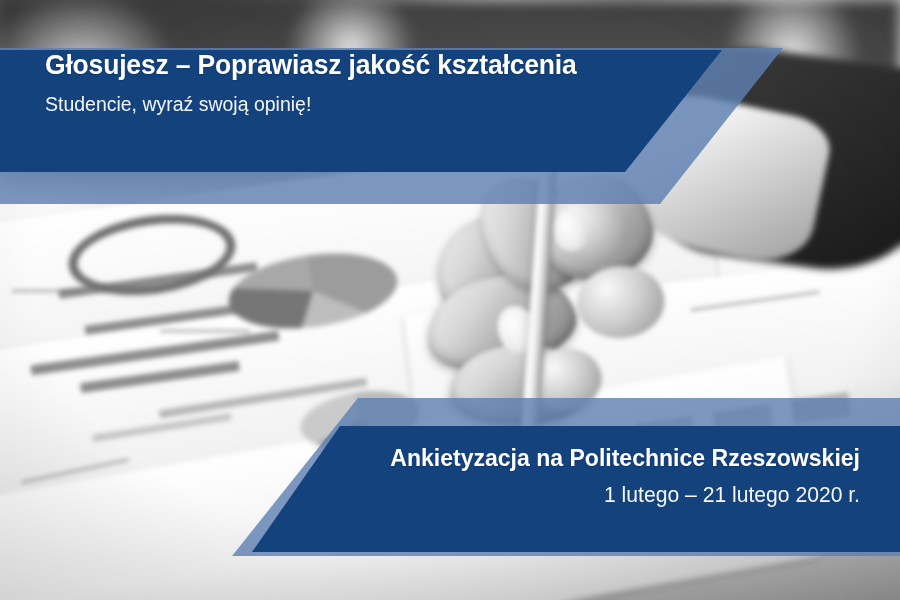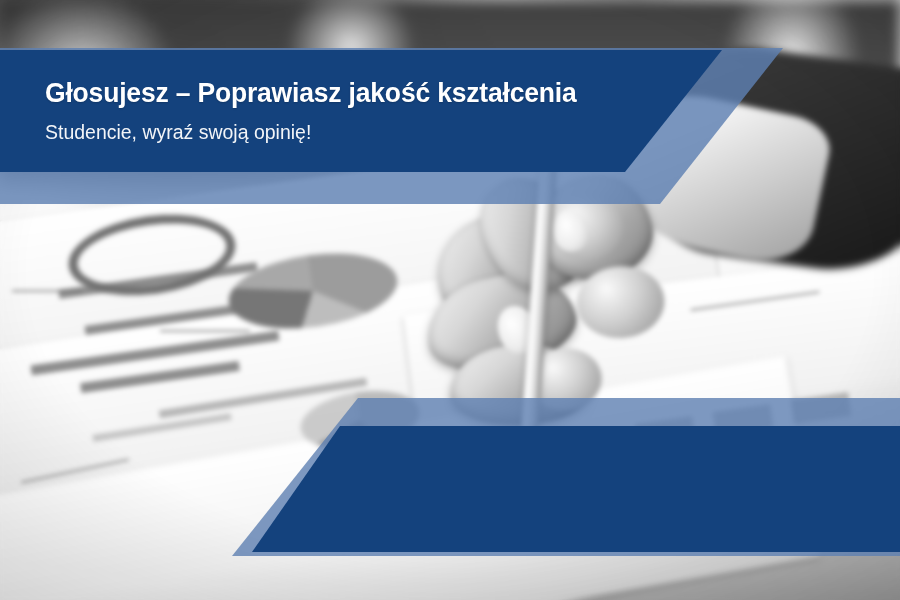--- a/index.html
+++ b/index.html
@@ -209,21 +209,21 @@
   .bottom-bar {
     left: 0; top: 426px;
     width: 900px; height: 126px;
     background: #14427d;
     clip-path: polygon(340px 0, 900px 0, 900px 126px, 252px 126px);
   }
 
   
   .top-text {
     position: absolute;
-    left: 45px; top: 76px;
+    left: 45px; top: 48px;
     width: 600px;
     color: #ffffff;
   }
   .headline {
     margin: 0;
     font-size: 28.5px;
     font-weight: 700;
     letter-spacing: -.2px;
     line-height: 1.15;
     transform: scaleX(.93);
@@ -340,14 +340,18 @@
   <div class="shape top-bar"></div>
 
   <div class="top-text">
     <h1 class="headline">Głosujesz – Poprawiasz jakość kształcenia</h1>
     <p class="subline">Studencie, wyraź swoją opinię!</p>
   </div>
 
   <div class="shape bottom-stripe"></div>
   <div class="shape bottom-bar"></div>
 
+  <div class="bottom-text">
+    <h2 class="bottom-title">Ankietyzacja na Politechnice Rzeszowskiej</h2>
+    <p class="bottom-dates">1 lutego – 21 lutego 2020 r.</p>
+  </div>
 
 </div>
 
 </body></html>

